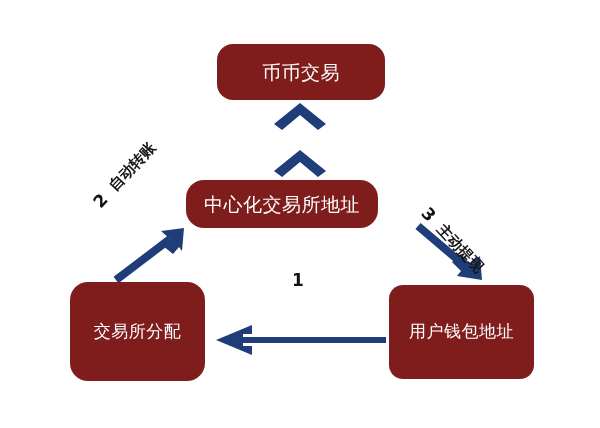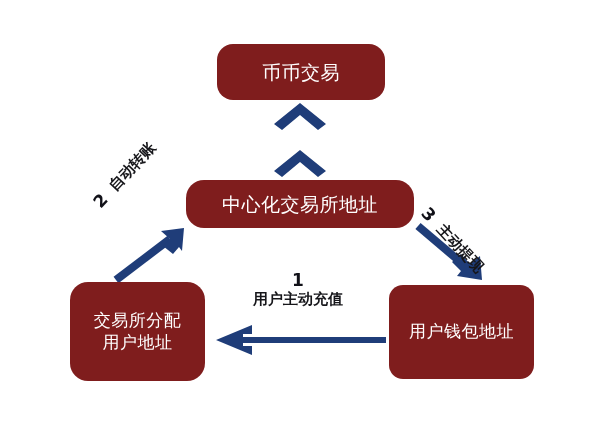--- a/index.html
+++ b/index.html
@@ -55,21 +55,21 @@
     left: 217px;
     top: 44px;
     width: 168px;
     height: 56px;
     font-size: 19px;
   }
 
   #node-exchange-address {
     left: 186px;
     top: 180px;
-    width: 228px;
+    width: 192px;
     height: 48px;
     font-size: 19px;
     border-radius: 18px;
   }
 
   #node-assigned-address {
     left: 70px;
     top: 282px;
     width: 135px;
     height: 99px;
@@ -179,32 +179,30 @@
     <span class="node-label">币币交易</span>
   </div>
 
   <div class="node" id="node-exchange-address">
     <span class="node-label">中心化交易所地址</span>
   </div>
 
   <div class="node" id="node-assigned-address">
     <div>
       <span class="node-label">交易所分配</span>
-      <span class="node-label">用户地址</span>
     </div>
   </div>
 
   <div class="node" id="node-user-wallet">
     <span class="node-label">用户钱包地址</span>
   </div>
 
 
   <div class="edge-label" id="label-deposit">
     <span class="edge-num">1</span>
-    <span class="edge-text">用户主动充值</span>
   </div>
 
   <div class="edge-label" id="label-auto-transfer">
     <span class="edge-num">2</span>
     <span class="edge-text">自动转账</span>
   </div>
 
   <div class="edge-label" id="label-withdraw">
     <span class="edge-num">3</span>
     <span class="edge-text">主动提现</span>

